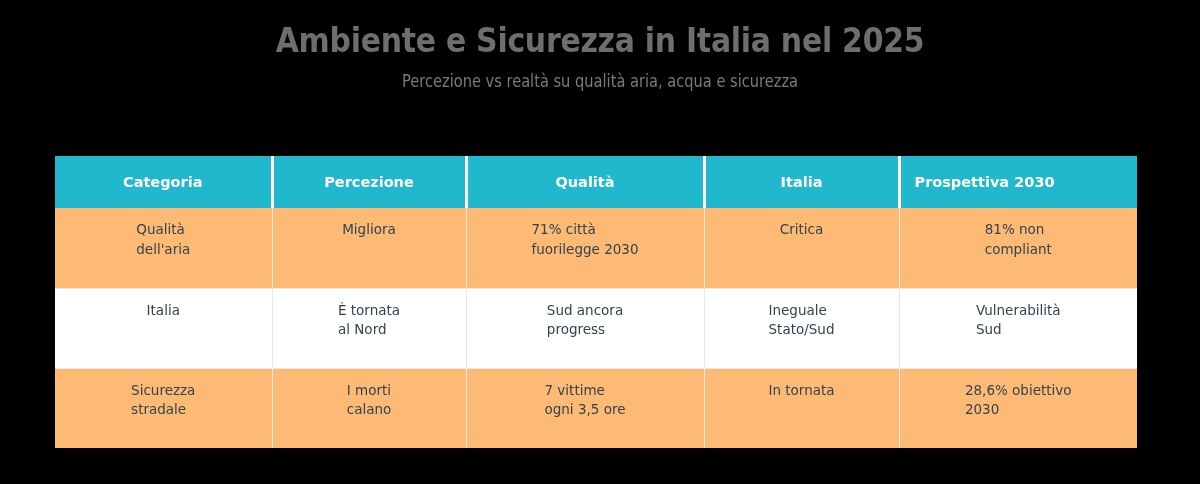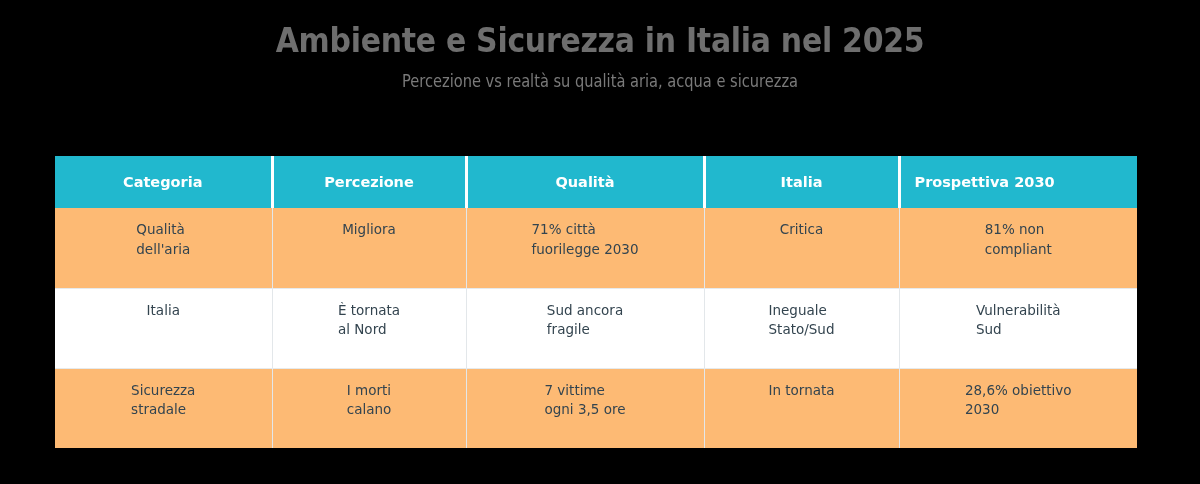--- a/index.html
+++ b/index.html
@@ -169,21 +169,21 @@
 fuorilegge 2030</span></td>
           <td><span class="cell-text">Critica</span></td>
           <td><span class="cell-text">81% non
 compliant</span></td>
         </tr>
         <tr class="row-odd">
           <td><span class="cell-text">Italia</span></td>
           <td><span class="cell-text">È tornata
 al Nord</span></td>
           <td><span class="cell-text">Sud ancora
-fragile</span></td>
+progress</span></td>
           <td><span class="cell-text">Ineguale
 Stato/Sud</span></td>
           <td><span class="cell-text">Vulnerabilità
 Sud</span></td>
         </tr>
         <tr class="row-even">
           <td><span class="cell-text">Sicurezza
 stradale</span></td>
           <td><span class="cell-text">I morti
 calano</span></td>

